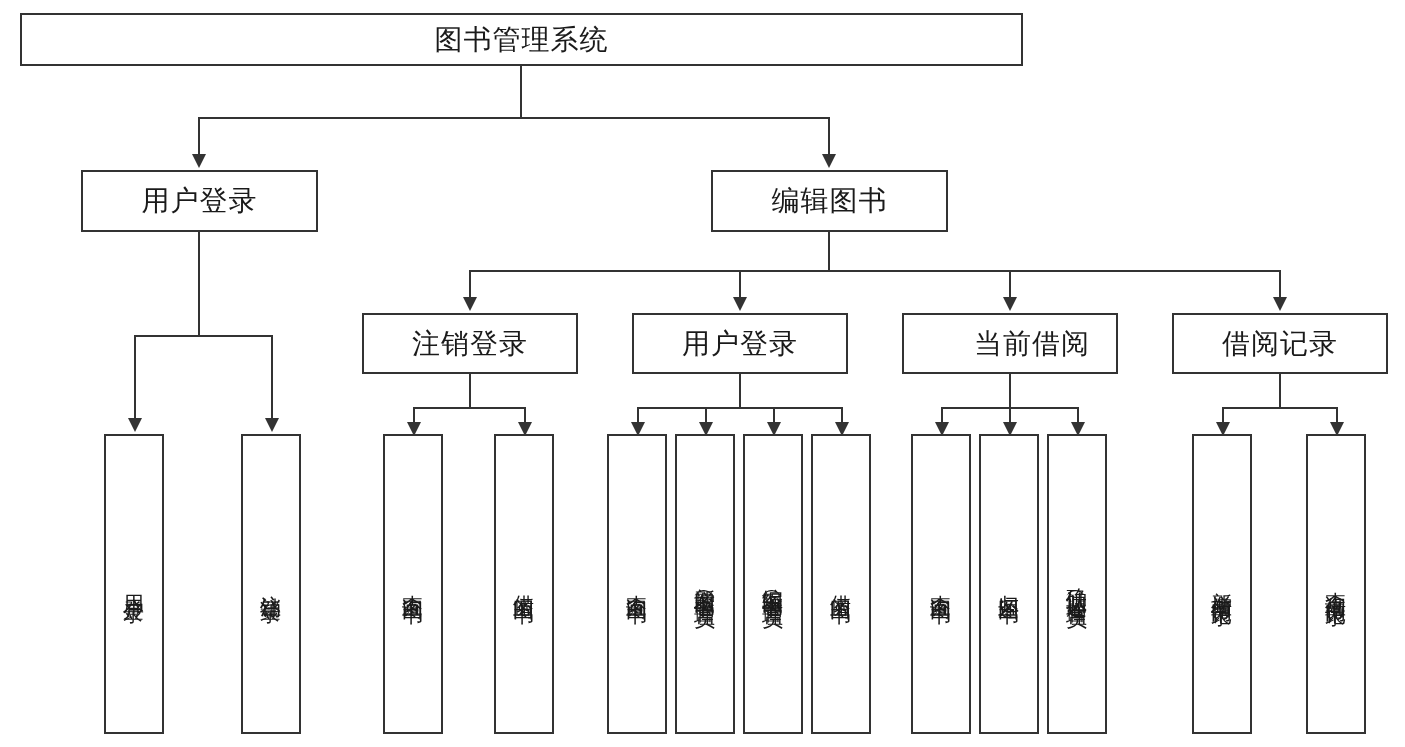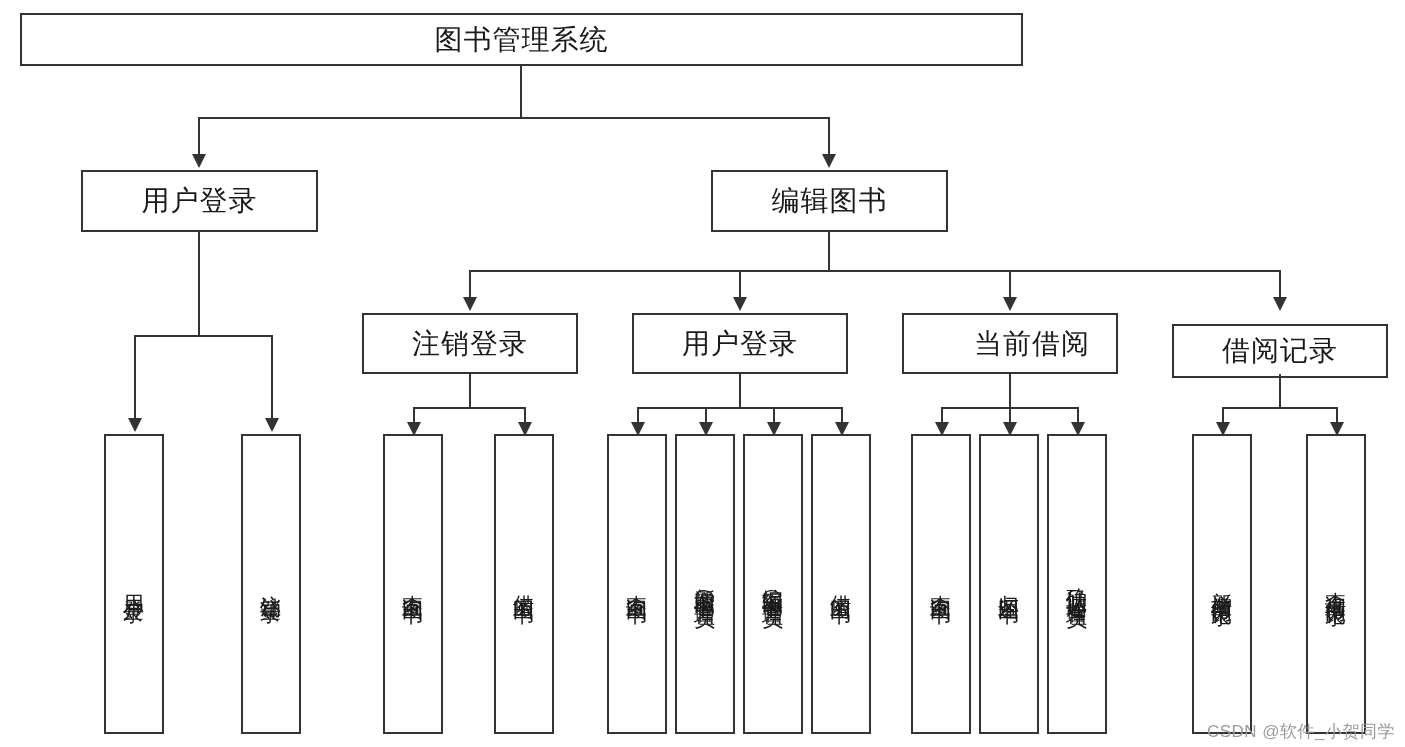--- a/index.html
+++ b/index.html
@@ -114,21 +114,21 @@
 
   <div class="node horiz" style="left:362px; top:313px; width:216px; height:61px;">
     <span>注销登录</span>
   </div>
   <div class="node horiz" style="left:632px; top:313px; width:216px; height:61px;">
     <span>用户登录</span>
   </div>
   <div class="node horiz" style="left:902px; top:313px; width:216px; height:61px;padding-left:44px;">
     <span>当前借阅</span>
   </div>
-  <div class="node horiz" style="left:1172px; top:324px; width:216px; height:54px;">
+  <div class="node horiz" style="left:1172px; top:313px; width:216px; height:61px;">
     <span>借阅记录</span>
   </div>
 
   <div class="line v" style="left:469px; top:374px; height:34px;"></div>
   <div class="line h" style="left:413px; top:407px; width:113px;"></div>
   <div class="line v" style="left:413px; top:407px; height:16px;"></div>
   <div class="arrow" style="left:407px; top:422px;"></div>
   <div class="line v" style="left:524px; top:407px; height:16px;"></div>
   <div class="arrow" style="left:518px; top:422px;"></div>
 
@@ -196,15 +196,14 @@
     <span class="vtext">确认归还（管理员）</span>
   </div>
 
   <div class="node vert" style="left:1192px; top:434px; width:60px; height:300px;">
     <span class="vtext">新增借阅记录</span>
   </div>
   <div class="node vert" style="left:1306px; top:434px; width:60px; height:300px;">
     <span class="vtext">查询借阅记录</span>
   </div>
 
-  <div class="watermark">CSDN @软件_小贺同学</div>
 
 </div>
 
 </body></html>

